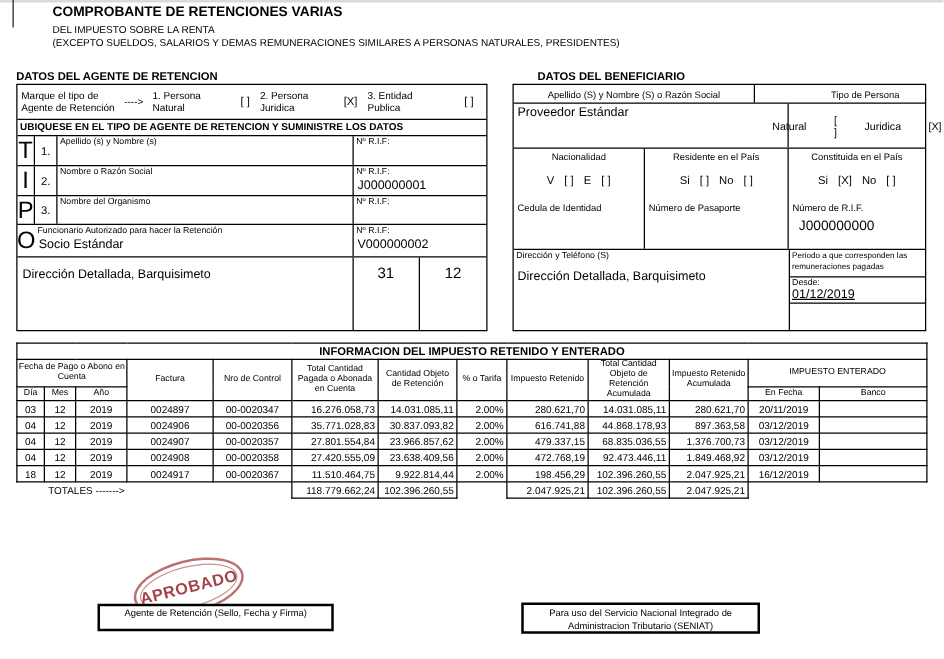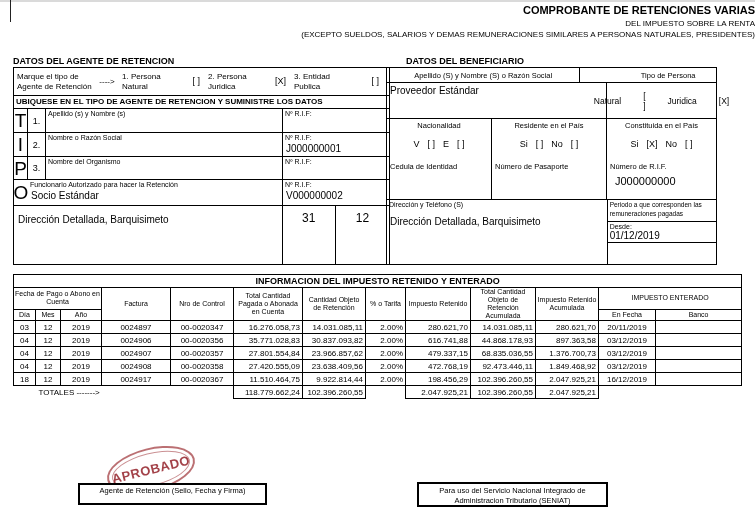--- a/index.html
+++ b/index.html
@@ -3,21 +3,21 @@
 <meta charset="utf-8">
 <style>
   * { margin:0; padding:0; box-sizing:border-box; }
   html,body { background:#fff; }
   .page { position:relative; width:755px; height:527px; background:#fff; color:#000;
           font-family:"Liberation Sans", sans-serif; overflow:hidden; }
   .topline { position:absolute; left:0; top:0; width:755px; height:2px; background:#dadada; }
   .tickmark { position:absolute; left:10px; top:0; width:1px; height:22px; background:#222; }
 
   
-  .hdr { position:absolute; left:0; top:4px; width:100%; text-align:right; }
+  .hdr { position:absolute; left:0; top:4px; width:100%; text-align:left;padding-left:42px; }
   .hdr .t1 { font-size:11px; font-weight:600; }
   .hdr .t2 { font-size:8px; margin-top:3px; }
   .hdr .t3 { font-size:8px; margin-top:2px; }
 
   .sec-title { font-size:9px; font-weight:bold; height:11px; }
 
   .flabel { font-size:7px; line-height:1.2; padding:1px 0 0 2px; }
   .fvalue { font-size:10px; padding:1px 0 0 3px; white-space:nowrap; }
   .tiny   { font-size:7px; padding:1px 0 0 2px; }
 
@@ -40,21 +40,21 @@
   .a-rif  { width:107px; border-left:1px solid #000; }
   .a-bottom { display:flex; height:58px; }
   .addr   { width:270px; border-right:1px solid #000; font-size:10px; padding:8px 0 0 4px; }
   .fecha  { width:107px; display:flex; flex-direction:column; }
   .fecha-head { height:32px; border-bottom:1px solid #000; font-size:9px; text-align:center; padding:3px 6px 0; line-height:1.3; }
   .fecha-cells { flex:1; display:flex; }
   .fecha-cell { width:50%; text-align:center; font-size:12px; line-height:24px; }
   .fecha-cell:first-child { border-right:1px solid #000; }
 
   
-  .benef { position:absolute; left:386px; top:56px; width:331px; }
+  .benef { position:absolute; left:410px; top:56px; width:331px; }
   .benef .sec-title { padding-left:20px; }
   .benef-table { border:1px solid #000; width:331px; height:198px; }
   .b-r1 { display:flex; height:15px; border-bottom:1px solid #000; font-size:7.5px;gap:40px; }
   .b-r1 div { display:flex; align-items:center; justify-content:center; }
   .b-namehead { width:220px; border-right:1px solid #000; }
   .b-tphead   { width:109px; }
   .b-r2 { display:flex; height:36px; border-bottom:1px solid #000; }
   .b-nameval { width:220px; border-right:1px solid #000; font-size:10px; padding:2px 0 0 3px; }
   .b-tpval   { width:109px; display:flex; align-items:center; justify-content:center; gap:22px; font-size:8.5px; }
   .b-r345 { display:flex; height:81px; border-bottom:1px solid #000; }
@@ -64,21 +64,21 @@
   .b-checks { display:flex; justify-content:center; gap:8px; font-size:9px; margin-top:9px; }
   .b-field  { font-size:7.5px; margin:13px 0 0 3px; }
   .b-rifval { font-size:11px; margin:4px 0 0 8px; }
   .b-r6 { display:flex; height:64px; }
   .b-dir { width:222px; border-right:1px solid #000; }
   .b-dirval { font-size:10px; padding:8px 0 0 3px; }
   .b-per { width:109px; display:flex; flex-direction:column; }
   .b-perlabel { height:22px; border-bottom:1px solid #000; font-size:6.5px; line-height:1.35; padding:1px 2px 0 2px; }
   .b-perrow { height:21px; }
   .b-perrow.mid { border-bottom:1px solid #000; }
-  .dateval { font-size:10px; padding:0 0 0 2px; }
+  .dateval { font-size:10px; padding:0 0 0 2px;text-decoration:underline; }
 
   
   .taxwrap { position:absolute; left:13px; top:274px; }
   table.tax { border-collapse:collapse; table-layout:fixed; width:728px; }
   table.tax th, table.tax td { border:1px solid #000; font-weight:normal; overflow:hidden; padding:0; }
   table.tax .ttl { font-size:9px; font-weight:bold; height:13px; text-align:center; }
   table.tax th { font-size:7px; line-height:1.15; text-align:center; padding:0 1px; }
   table.tax td { font-size:8px; height:13px; white-space:nowrap; }
   td.ctr { text-align:center; }
   td.num { text-align:right; padding-right:2px !important; }

